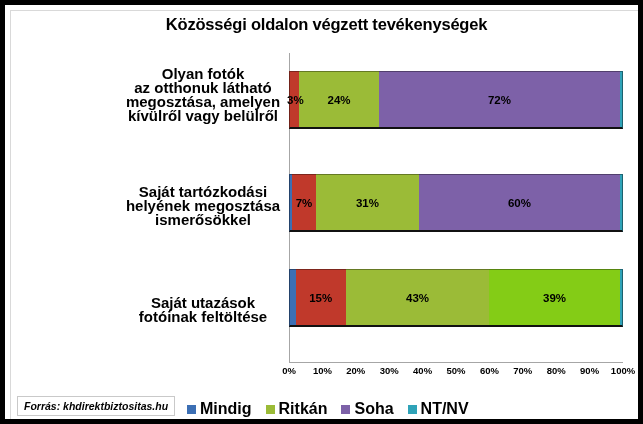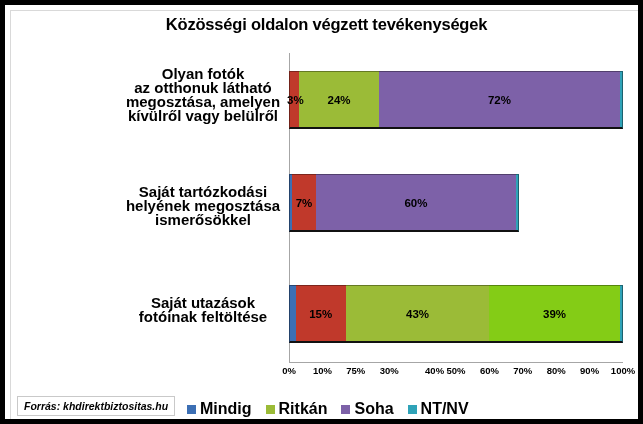--- a/index.html
+++ b/index.html
@@ -69,21 +69,21 @@
   .bar-row {
     position: absolute;
     left: 0;
     width: 334px;
     height: 58px;
     display: flex;
     flex-direction: row;
   }
   .bar-row.r0 { top: 18px; }
   .bar-row.r1 { top: 121px; }
-  .bar-row.r2 { top: 232px; }
+  .bar-row.r2 { top: 216px; }
 
   .seg {
     position: relative;
     height: 100%;
     display: flex;
     align-items: center;
     justify-content: center;
     box-sizing: border-box;
     border-top: 1px solid rgba(0,0,0,0.35);
     border-bottom: 2px solid #111111;
@@ -198,20 +198,23 @@
           <div class="seg" style="width: 72%; background: rgb(125, 97, 168);">
             <span class="seg-label">72%</span>
           </div>
           <div class="seg" style="width: 1%; background: rgb(47, 163, 184);"></div>
         </div>
         <div class="bar-row r1">
           <div class="seg" style="width: 1%; background: rgb(60, 111, 180);"></div>
           <div class="seg" style="width: 7%; background: rgb(192, 57, 43);">
             <span class="seg-label">7%</span>
           </div>
+          <div class="seg" style="width: 31%; background: rgb(155, 187, 55);">
+            <span class="seg-label">31%</span>
+          </div>
           <div class="seg" style="width: 60%; background: rgb(125, 97, 168);">
             <span class="seg-label">60%</span>
           </div>
           <div class="seg" style="width: 1%; background: rgb(47, 163, 184);"></div>
         </div>
         <div class="bar-row r2">
           <div class="seg" style="width: 2%; background: rgb(60, 111, 180);"></div>
           <div class="seg" style="width: 15%; background: rgb(192, 57, 43);">
             <span class="seg-label">15%</span>
           </div>
@@ -240,23 +243,23 @@
       </div>
       <div class="cat-label c2">
         <div>Saját utazások</div>
         <div>fotóinak feltöltése</div>
       </div>
     </div>
 
   <div class="xticks" id="xticks-host">
       <span class="xtick" style="left: 0%;">0%</span>
       <span class="xtick" style="left: 10%;">10%</span>
-      <span class="xtick" style="left: 20%;">75%</span>
+      <span class="xtick" style="left: 20%;">20%</span>
       <span class="xtick" style="left: 30%;">30%</span>
-      <span class="xtick" style="left: 40%; margin-left: 12px;">40%</span>
+      <span class="xtick" style="left: 40%;">40%</span>
       <span class="xtick" style="left: 50%;">50%</span>
       <span class="xtick" style="left: 60%;">60%</span>
       <span class="xtick" style="left: 70%;">70%</span>
       <span class="xtick" style="left: 80%;">80%</span>
       <span class="xtick" style="left: 90%;">90%</span>
       <span class="xtick" style="left: 100%;">100%</span>
     </div>
 
   <div class="legend" id="legend-host">
       <div class="legend-item">

